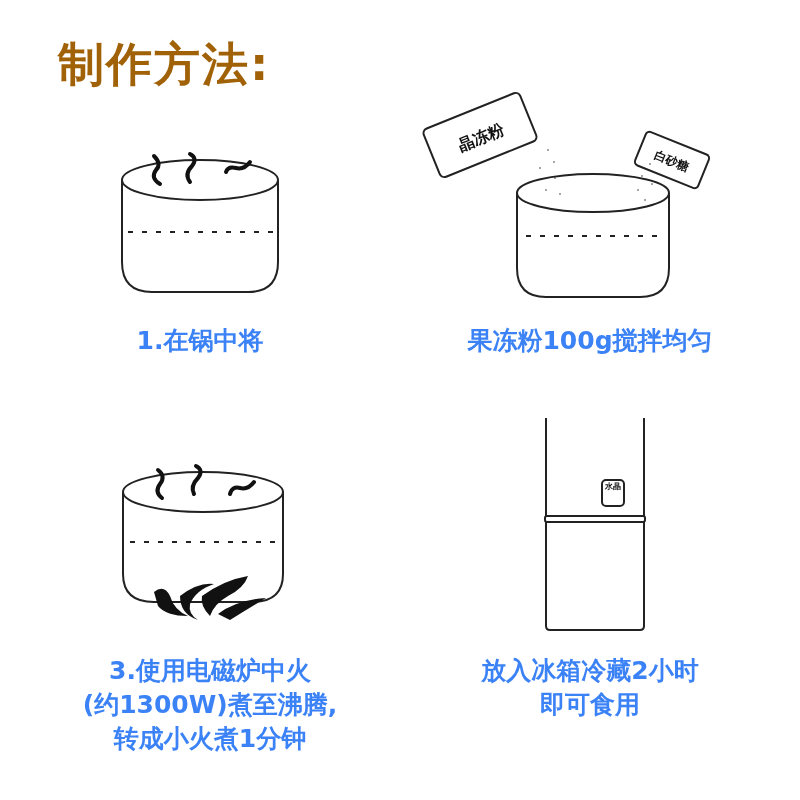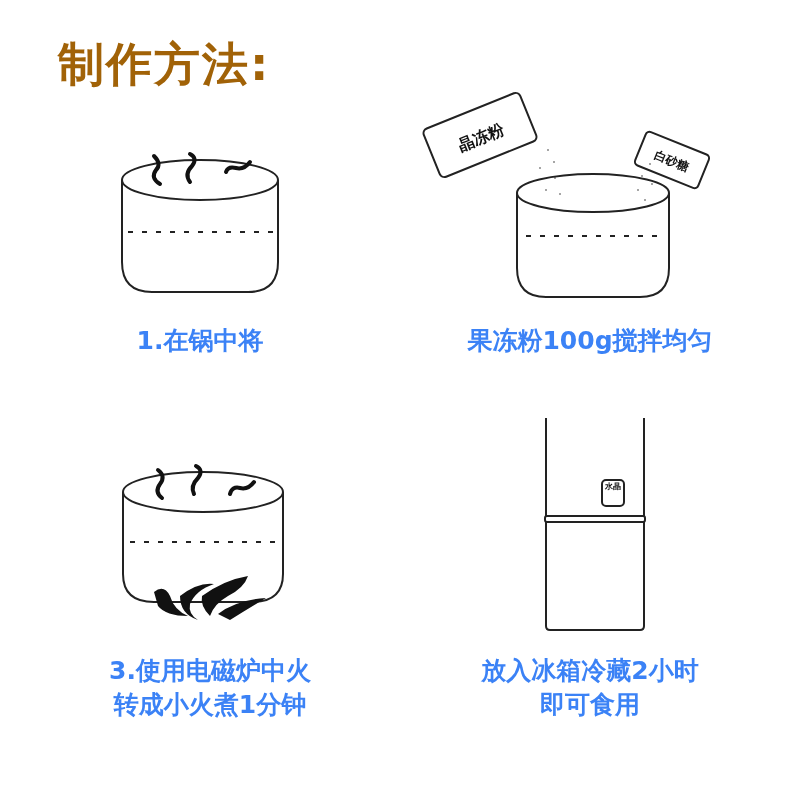--- a/index.html
+++ b/index.html
@@ -73,20 +73,21 @@
     <g fill="#111">
       <path d="M36 128 Q46 120 52 132 Q56 146 70 152 Q48 152 40 142 Z"></path>
       <path d="M62 132 Q80 118 96 120 Q78 126 72 140 Q70 150 80 156 Q62 150 62 132 Z"></path>
       <path d="M84 132 Q106 116 130 112 Q126 124 110 132 Q96 140 92 152 Q82 142 84 132 Z"></path>
       <path d="M100 150 Q118 136 148 134 Q128 146 112 156 Z"></path>
     </g>
   </svg>
 </div>
 <div class="caption" style="left:60px; top:654px; width:300px;">
   <span>3.使用电磁炉中火</span>
+  <span>(约1300W)煮至沸腾,</span>
   <span>转成小火煮1分钟</span>
 </div>
 
 <div class="illus" style="left:540px; top:418px;">
   <svg width="110" height="220" viewBox="0 0 110 220">
     <line x1="6" y1="0" x2="6" y2="98" stroke="#222" stroke-width="2"></line>
     <line x1="104" y1="0" x2="104" y2="98" stroke="#222" stroke-width="2"></line>
     <rect x="5" y="98" width="100" height="6" rx="2" fill="#fff" stroke="#222" stroke-width="2"></rect>
     <path d="M6 104 V208 Q6 212 10 212 H100 Q104 212 104 208 V104" fill="none" stroke="#222" stroke-width="2"></path>
     <rect x="62" y="62" width="22" height="26" rx="4" fill="#fff" stroke="#222" stroke-width="2"></rect>

